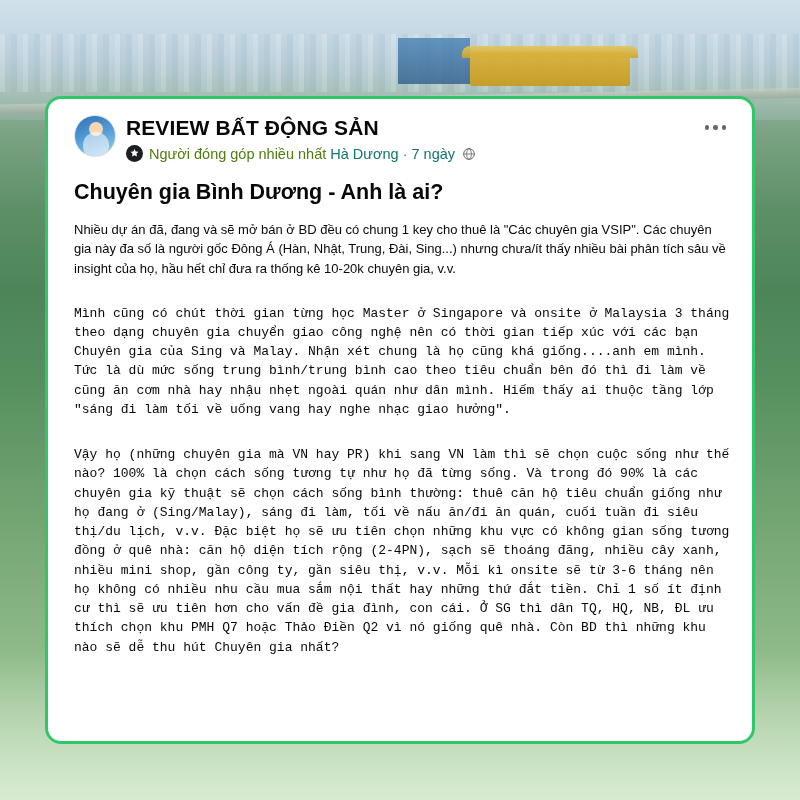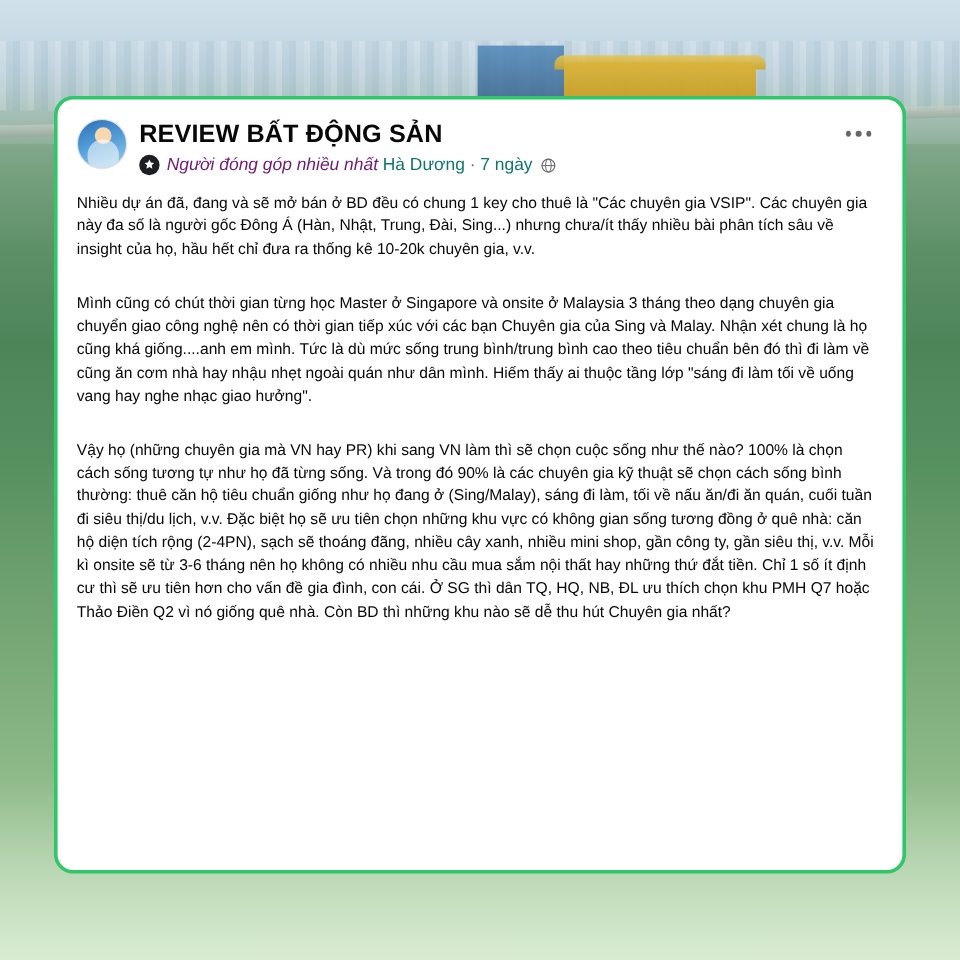--- a/index.html
+++ b/index.html
@@ -86,27 +86,27 @@
   }
   .bg-bottom-fade {
     position: absolute; left:0; right:0; bottom:0; height: 150px;
     background: linear-gradient(180deg, rgba(255,255,255,0), rgba(225,240,220,.75));
   }
 
   
   .post-card {
     position: absolute;
     left: 45px;
-    top: 80px;
+    top: 96px;
     width: 710px;
     height: 648px;
     background: #ffffff;
     border: 3px solid #2fc76a;
     border-radius: 16px;
-    padding: 16px 20px 10px 16px;
+    padding: 16px 20px 10px 26px;
     overflow: hidden;
   }
 
   .post-header {
     display: flex;
     align-items: flex-start;
     gap: 10px;
     position: relative;
   }
   .avatar {
@@ -155,21 +155,21 @@
   .badge-icon {
     width: 17px; height: 17px;
     border-radius: 50%;
     background: #1c1e21;
     display: inline-flex;
     align-items: center; justify-content: center;
     margin-right: 2px;
     flex: 0 0 17px;
   }
   .badge-icon svg { display:block; }
-  .meta-contributor { color: #701a75; font-weight: 400; font-style: italic; }
+  .meta-contributor { color: #4d7c0f; font-weight: 400; }
   .meta-author { color: #0f766e; }
   .dot-sep { color: #65676b; }
   .globe-icon {
     display:inline-flex; align-items:center; justify-content:center;
     width: 15px; height: 15px; margin-left: 2px;
   }
 
   .menu-dots {
     position: absolute;
     right: 0; top: 4px;
@@ -192,21 +192,21 @@
     line-height: 1.3;
   }
 
   .post-body {
     margin-top: 13px;
     font-size: 13px;
     line-height: 1.48;
     color: #080809;
   }
   .post-body p { margin: 0; }
-  .post-body p + p { margin-top: 26px; }
+  .post-body p + p { margin-top: 26px; font-family: Liberation Mono, monospace; }
 </style>
 </head>
 <body>
 
 <div class="bg">
   <div class="bg-sky-haze"></div>
   <div class="bg-city"></div>
   <div class="bg-blue-block"></div>
   <div class="bg-roof2"></div>
   <div class="bg-roof"></div>
@@ -243,20 +243,21 @@
       </div>
     </div>
 
     <div class="menu-dots">
       <span></span>
       <span></span>
       <span></span>
     </div>
   </div>
 
+  <div class="post-title">Chuyên gia Bình Dương - Anh là ai?</div>
 
   <div class="post-body">
     <p>Nhiều dự án đã, đang và sẽ mở bán ở BD đều có chung 1 key cho thuê là "Các chuyên gia VSIP". Các chuyên gia này đa số là người gốc Đông Á (Hàn, Nhật, Trung, Đài, Sing...) nhưng chưa/ít thấy nhiều bài phân tích sâu về insight của họ, hầu hết chỉ đưa ra thống kê 10-20k chuyên gia, v.v.</p>
     <p>Mình cũng có chút thời gian từng học Master ở Singapore và onsite ở Malaysia 3 tháng theo dạng chuyên gia chuyển giao công nghệ nên có thời gian tiếp xúc với các bạn Chuyên gia của Sing và Malay. Nhận xét chung là họ cũng khá giống....anh em mình. Tức là dù mức sống trung bình/trung bình cao theo tiêu chuẩn bên đó thì đi làm về cũng ăn cơm nhà hay nhậu nhẹt ngoài quán như dân mình. Hiếm thấy ai thuộc tầng lớp "sáng đi làm tối về uống vang hay nghe nhạc giao hưởng".</p>
     <p>Vậy họ (những chuyên gia mà VN hay PR) khi sang VN làm thì sẽ chọn cuộc sống như thế nào? 100% là chọn cách sống tương tự như họ đã từng sống. Và trong đó 90% là các chuyên gia kỹ thuật sẽ chọn cách sống bình thường: thuê căn hộ tiêu chuẩn giống như họ đang ở (Sing/Malay), sáng đi làm, tối về nấu ăn/đi ăn quán, cuối tuần đi siêu thị/du lịch, v.v. Đặc biệt họ sẽ ưu tiên chọn những khu vực có không gian sống tương đồng ở quê nhà: căn hộ diện tích rộng (2-4PN), sạch sẽ thoáng đãng, nhiều cây xanh, nhiều mini shop, gần công ty, gần siêu thị, v.v. Mỗi kì onsite sẽ từ 3-6 tháng nên họ không có nhiều nhu cầu mua sắm nội thất hay những thứ đắt tiền. Chỉ 1 số ít định cư thì sẽ ưu tiên hơn cho vấn đề gia đình, con cái. Ở SG thì dân TQ, HQ, NB, ĐL ưu thích chọn khu PMH Q7 hoặc Thảo Điền Q2 vì nó giống quê nhà. Còn BD thì những khu nào sẽ dễ thu hút Chuyên gia nhất?</p>
   </div>
 
 </div>
 
 </body></html>

